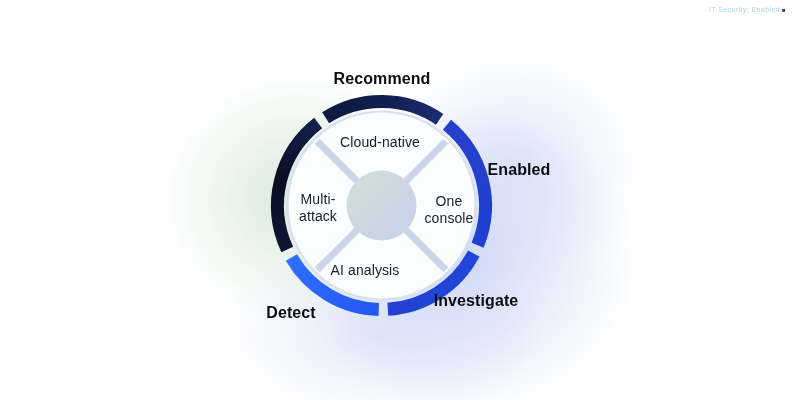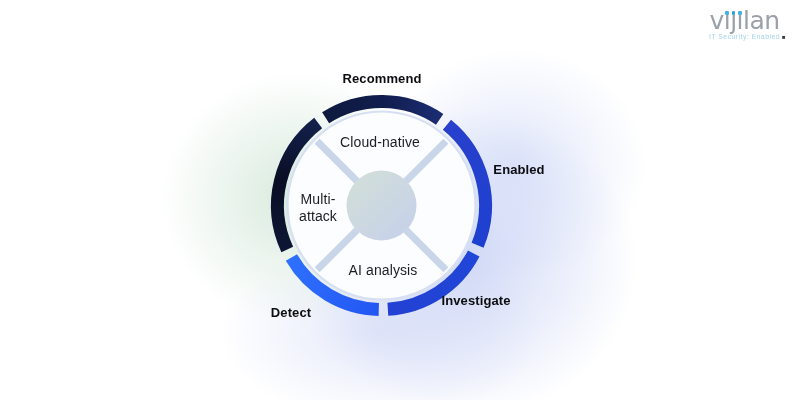--- a/index.html
+++ b/index.html
@@ -13,21 +13,21 @@
       radial-gradient(175px 155px at 515px 165px, rgba(204,214,247,0.60) 0%, rgba(204,214,247,0) 75%),
       radial-gradient(215px 120px at 380px 332px, rgba(205,213,245,0.55) 0%, rgba(205,213,245,0) 75%);
     background-repeat:no-repeat;
   }
   .stage{position:absolute;inset:0;}
   svg.diagram{position:absolute;left:0;top:0;}
 
   
   .olabel{
     position:absolute;transform:translate(-50%,-50%);
-    font-size:13px;font-weight:700;color:#0c0d10;
+    font-size:16px;font-weight:700;color:#0c0d10;
     white-space:pre-line;text-align:center;line-height:15px;letter-spacing:.1px;
   }
   .ilabel{
     position:absolute;transform:translate(-50%,-50%);
     font-size:14px;font-weight:400;color:#1c1d20;
     white-space:pre-line;text-align:center;line-height:16.5px;letter-spacing:.1px;
   }
 
   
   .logo{position:absolute;top:7px;right:14px;text-align:center;}
@@ -95,26 +95,25 @@
       <path d="M 378.7775973759812 309.46436179745797 A 104 104 0 0 1 291.4333580064184 257.50000000000006" fill="none" stroke="url(#g-respond)" stroke-width="13" stroke-linecap="butt"></path>
       <path d="M 287.24399014818846 249.4522992210328 A 104 104 0 0 1 318.188811383093 122.99125260971157" fill="none" stroke="url(#g-manage-attack-surface)" stroke-width="13" stroke-linecap="butt"></path>
     </svg>
 
   <div class="olabel" style="left:382px;top:78px">Recommend</div>
   <div class="olabel" style="left:519px;top:169px">Enabled</div>
   <div class="olabel" style="left:476px;top:300px">Investigate</div>
   <div class="olabel" style="left:291px;top:312px">Detect</div>
 
   <div class="ilabel" style="left:380px;top:142px">Cloud-native</div>
-  <div class="ilabel" style="left:383px;top:270px">AI analysis</div>
+  <div class="ilabel" style="left:449px;top:209px">One
+console</div>
+  <div class="ilabel" style="left:365px;top:270px">AI analysis</div>
   <div class="ilabel" style="left:318px;top:207px">Multi-
 attack</div>
 
   <div class="logo">
-    <div class="logo-word">
-      <span class="lw">v</span><span class="lw mid"><span>ıȷı</span><i class="dot d1"></i><i class="dot d2"></i><i class="dot d3"></i></span><span class="lw">lan</span>
-    </div>
     <div class="logo-tag">
       <span>IT Security: Enabled</span><span class="sq">■</span>
     </div>
   </div>
 
 </div>
 
 </body></html>

